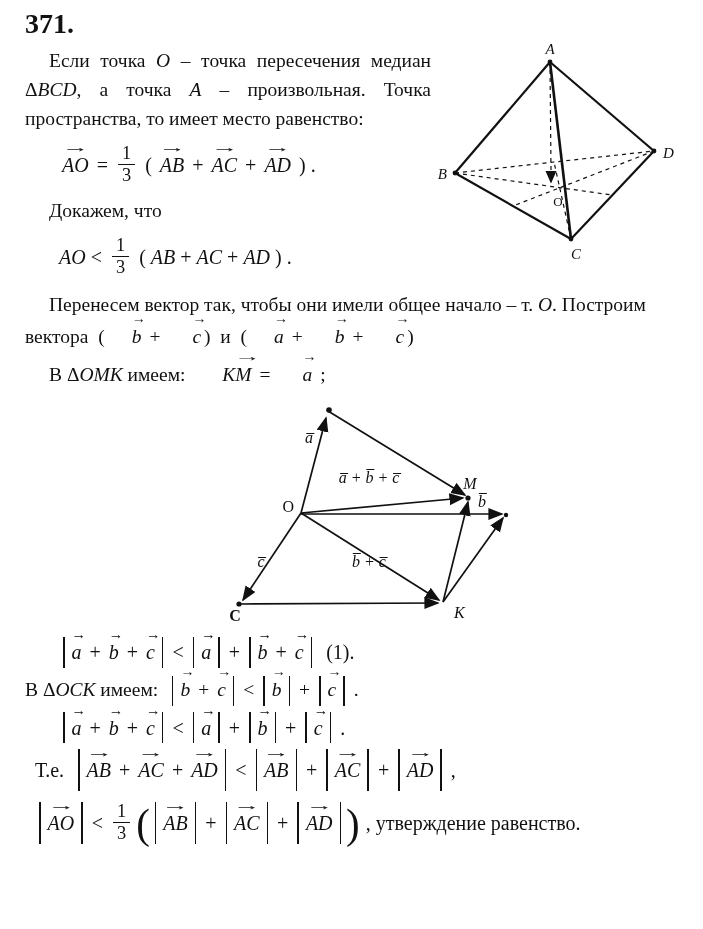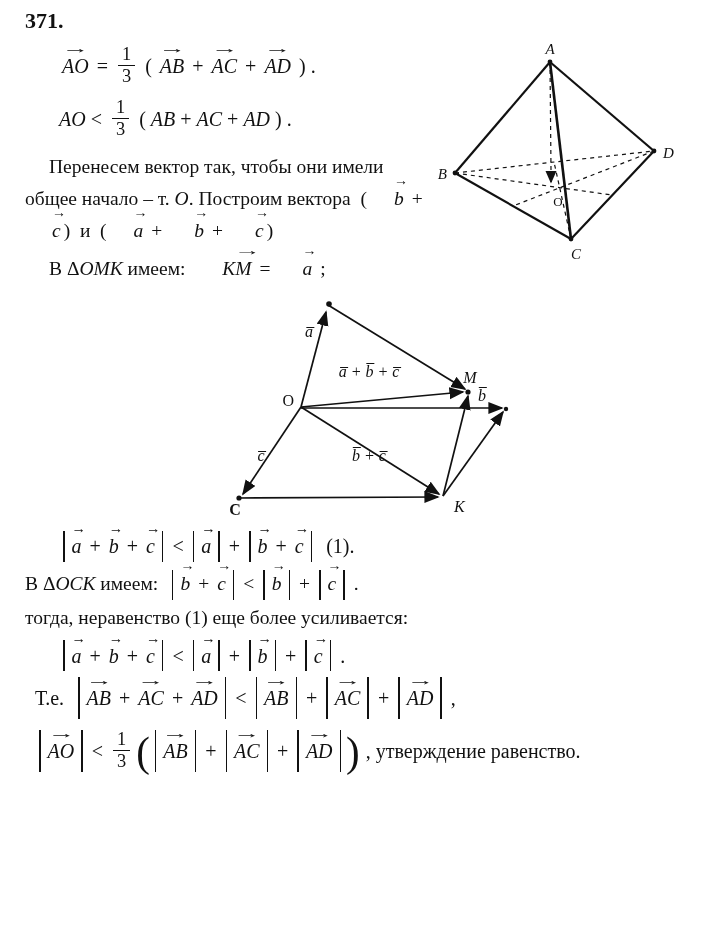--- a/index.html
+++ b/index.html
@@ -1,19 +1,19 @@
 <!DOCTYPE html>
 <html><head>
 <meta charset="utf-8">
 <style>
   html,body{margin:0;padding:0;background:#ffffff;}
   body{width:703px;height:929px;overflow:hidden;color:#111;
        font-family:"Liberation Serif", serif;}
   .page{padding:6px 14px 0 25px;position:relative;}
-  .probnum{font-weight:bold;font-size:22px;margin:2px 0 6px 0;}
+  .probnum{font-weight:bold;font-size:28px;margin:2px 0 6px 0;}
   .para{font-size:19.5px;line-height:29px;text-align:justify;margin:0;}
   .indent{text-indent:24px;}
   .tetra-wrap{float:right;width:252px;height:266px;margin:4px 0 4px 6px;}
   .vecdiag-wrap{margin:4px 0 2px 148px;}
   svg text{font-family:"Liberation Serif", serif;}
   .fpara{font-size:19.5px;line-height:32px;margin:0;}
   .formula{font-size:20px;line-height:30px;margin:6px 0 6px 34px;
            display:flex;align-items:center;flex-wrap:wrap;}
   .formula.tall{margin-top:10px;margin-bottom:10px;}
   .tx{white-space:pre;}
@@ -70,37 +70,39 @@
         <text x="10" y="169" text-anchor="end">B</text>
         <text x="226" y="148" text-anchor="start">D</text>
         <text x="139" y="249" text-anchor="middle">C</text>
         <text x="121" y="196" text-anchor="middle" font-size="13" font-style="normal">O</text>
       </g>
     </svg>
   </div>
 
   <div class="probnum">371.</div>
 
+  <p class="para indent"><span class="tx" style="white-space: pre-wrap;">Если точка </span><i>О</i><span class="tx" style="white-space: pre-wrap;"> – точка пересечения медиан Δ</span><i>BCD</i><span class="tx" style="white-space: pre-wrap;">, а точка </span><i>А</i><span class="tx" style="white-space: pre-wrap;"> – произвольная. Точка пространства, то имеет место равенство:</span></p>
 
   <div class="formula tall">
       <span class="vec"><span class="ar" style="transform: scaleX(1.9);">→</span>AO</span>
       <span class="op">=</span>
       <span class="frac">
         <span class="fn">1</span>
         <span class="fd">3</span>
       </span>
       <span class="op">(</span>
       <span class="vec"><span class="ar" style="transform: scaleX(1.9);">→</span>AB</span>
       <span class="op">+</span>
       <span class="vec"><span class="ar" style="transform: scaleX(1.9);">→</span>AC</span>
       <span class="op">+</span>
       <span class="vec"><span class="ar" style="transform: scaleX(1.9);">→</span>AD</span>
       <span class="op">) .</span>
     </div>
 
+  <p class="para indent">Докажем, что</p>
 
   <div class="formula tall">
       <i>AO</i>
       <span class="op">&lt;</span>
       <span class="frac">
         <span class="fn">1</span>
         <span class="fd">3</span>
       </span>
       <span class="op">(</span>
       <i>AB</i>
@@ -169,21 +171,20 @@
       <span class="bar" style="height: 1.55em;"></span>
       <span class="vec"><span class="ar">→</span>b</span>
       <span class="op">+</span>
       <span class="vec"><span class="ar">→</span>c</span>
       <span class="bar" style="height: 1.55em;"></span>
       <span class="tx" style="white-space: pre-wrap;">  (1).</span>
     </div>
 
   <p class="fpara" style="margin-top:2px;"><span class="tx" style="white-space: pre-wrap;">В Δ</span><i>ОСК</i><span class="tx" style="white-space: pre-wrap;"> имеем:  </span><span class="bar" style="height: 1.55em;"></span><span class="vec"><span class="ar">→</span>b</span><span class="op">+</span><span class="vec"><span class="ar">→</span>c</span><span class="bar" style="height: 1.55em;"></span><span class="op">&lt;</span><span class="bar" style="height: 1.55em;"></span><span class="vec"><span class="ar">→</span>b</span><span class="bar" style="height: 1.55em;"></span><span class="op">+</span><span class="bar" style="height: 1.55em;"></span><span class="vec"><span class="ar">→</span>c</span><span class="bar" style="height: 1.55em;"></span><span class="op">.</span></p>
 
-  <p class="fpara" style="margin-top:2px;">тогда, неравенство (1) еще более усиливается:</p>
 
   <div class="formula">
       <span class="bar" style="height: 1.55em;"></span>
       <span class="vec"><span class="ar">→</span>a</span>
       <span class="op">+</span>
       <span class="vec"><span class="ar">→</span>b</span>
       <span class="op">+</span>
       <span class="vec"><span class="ar">→</span>c</span>
       <span class="bar" style="height: 1.55em;"></span>
       <span class="op">&lt;</span>

